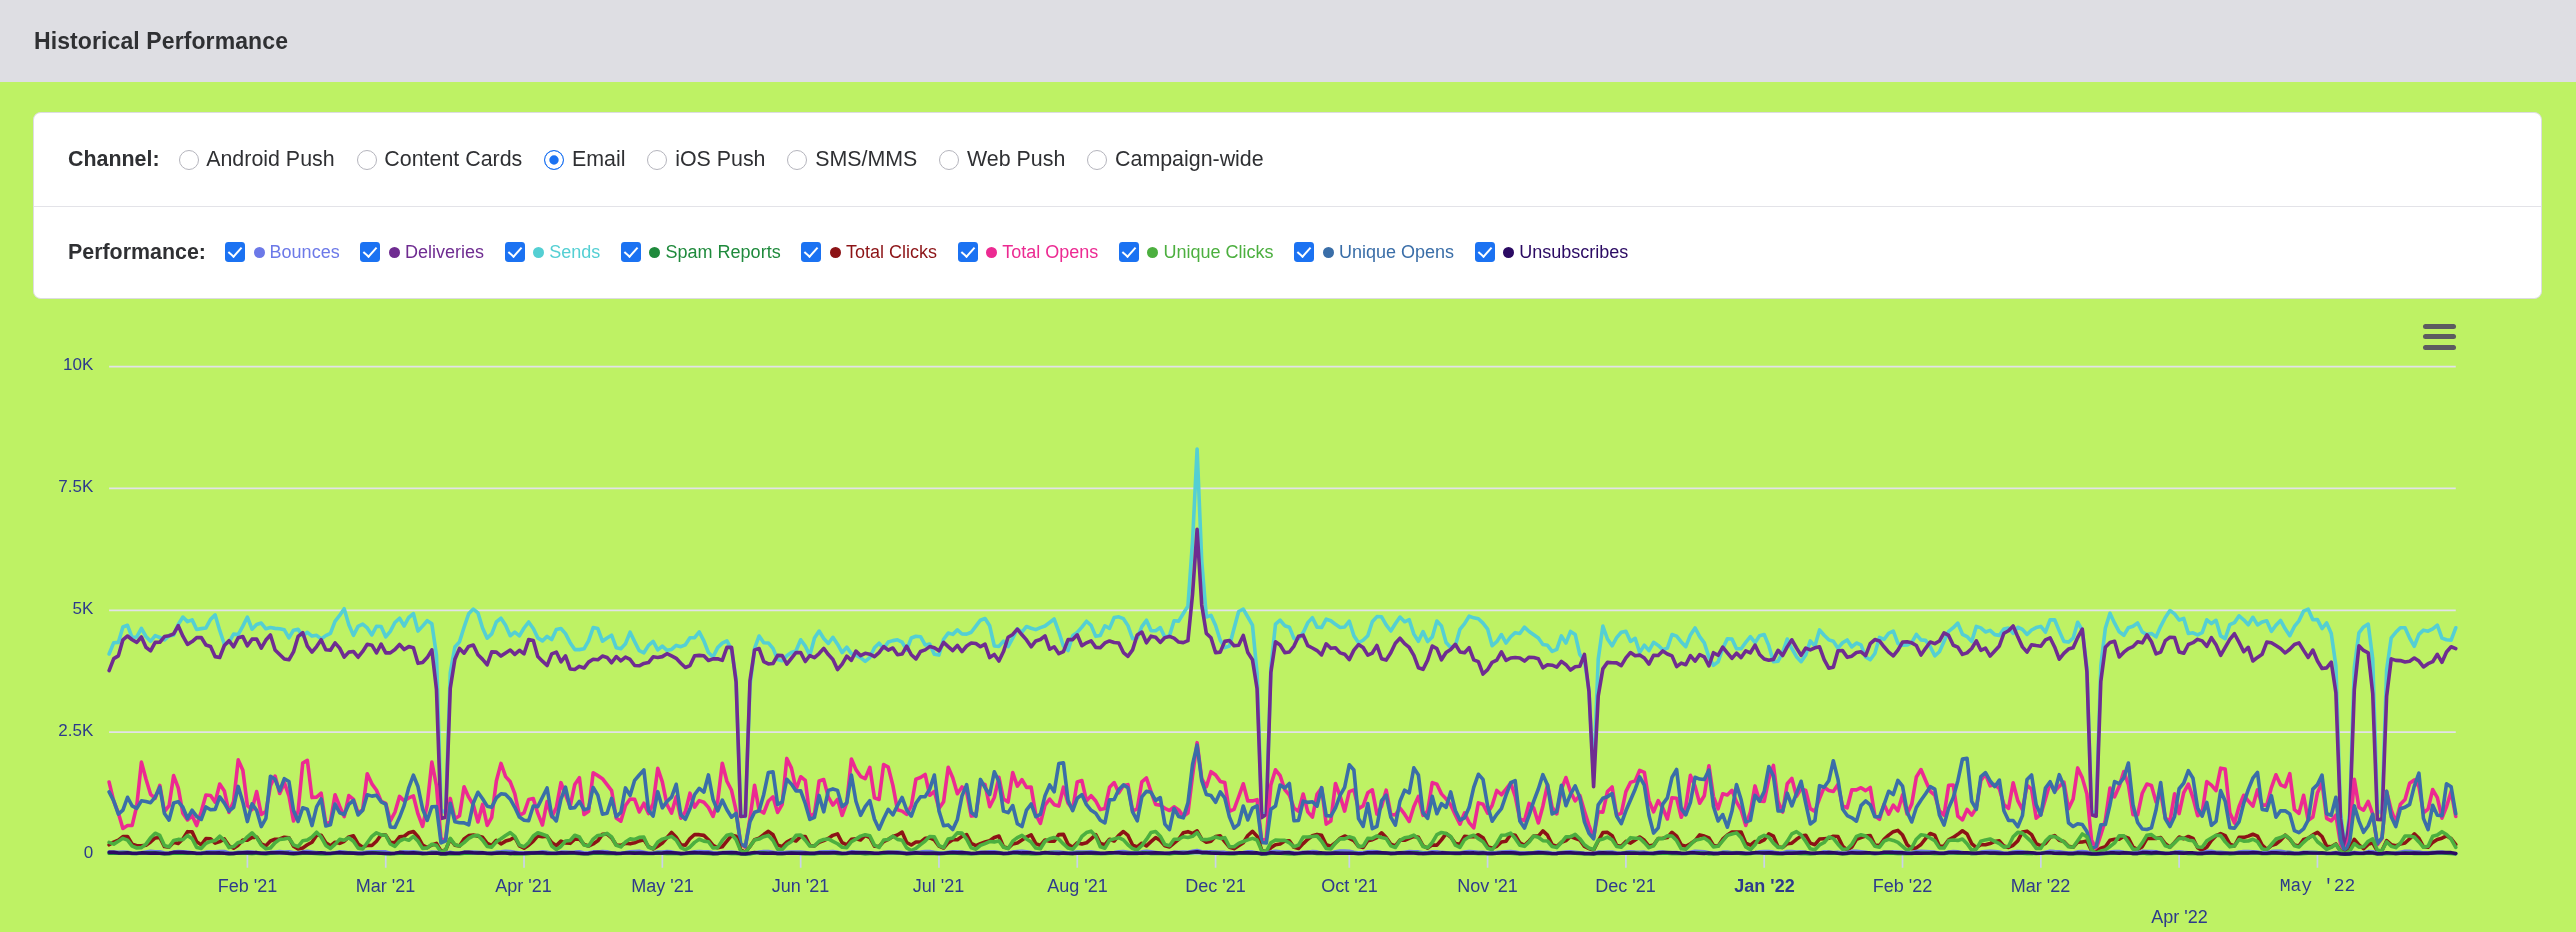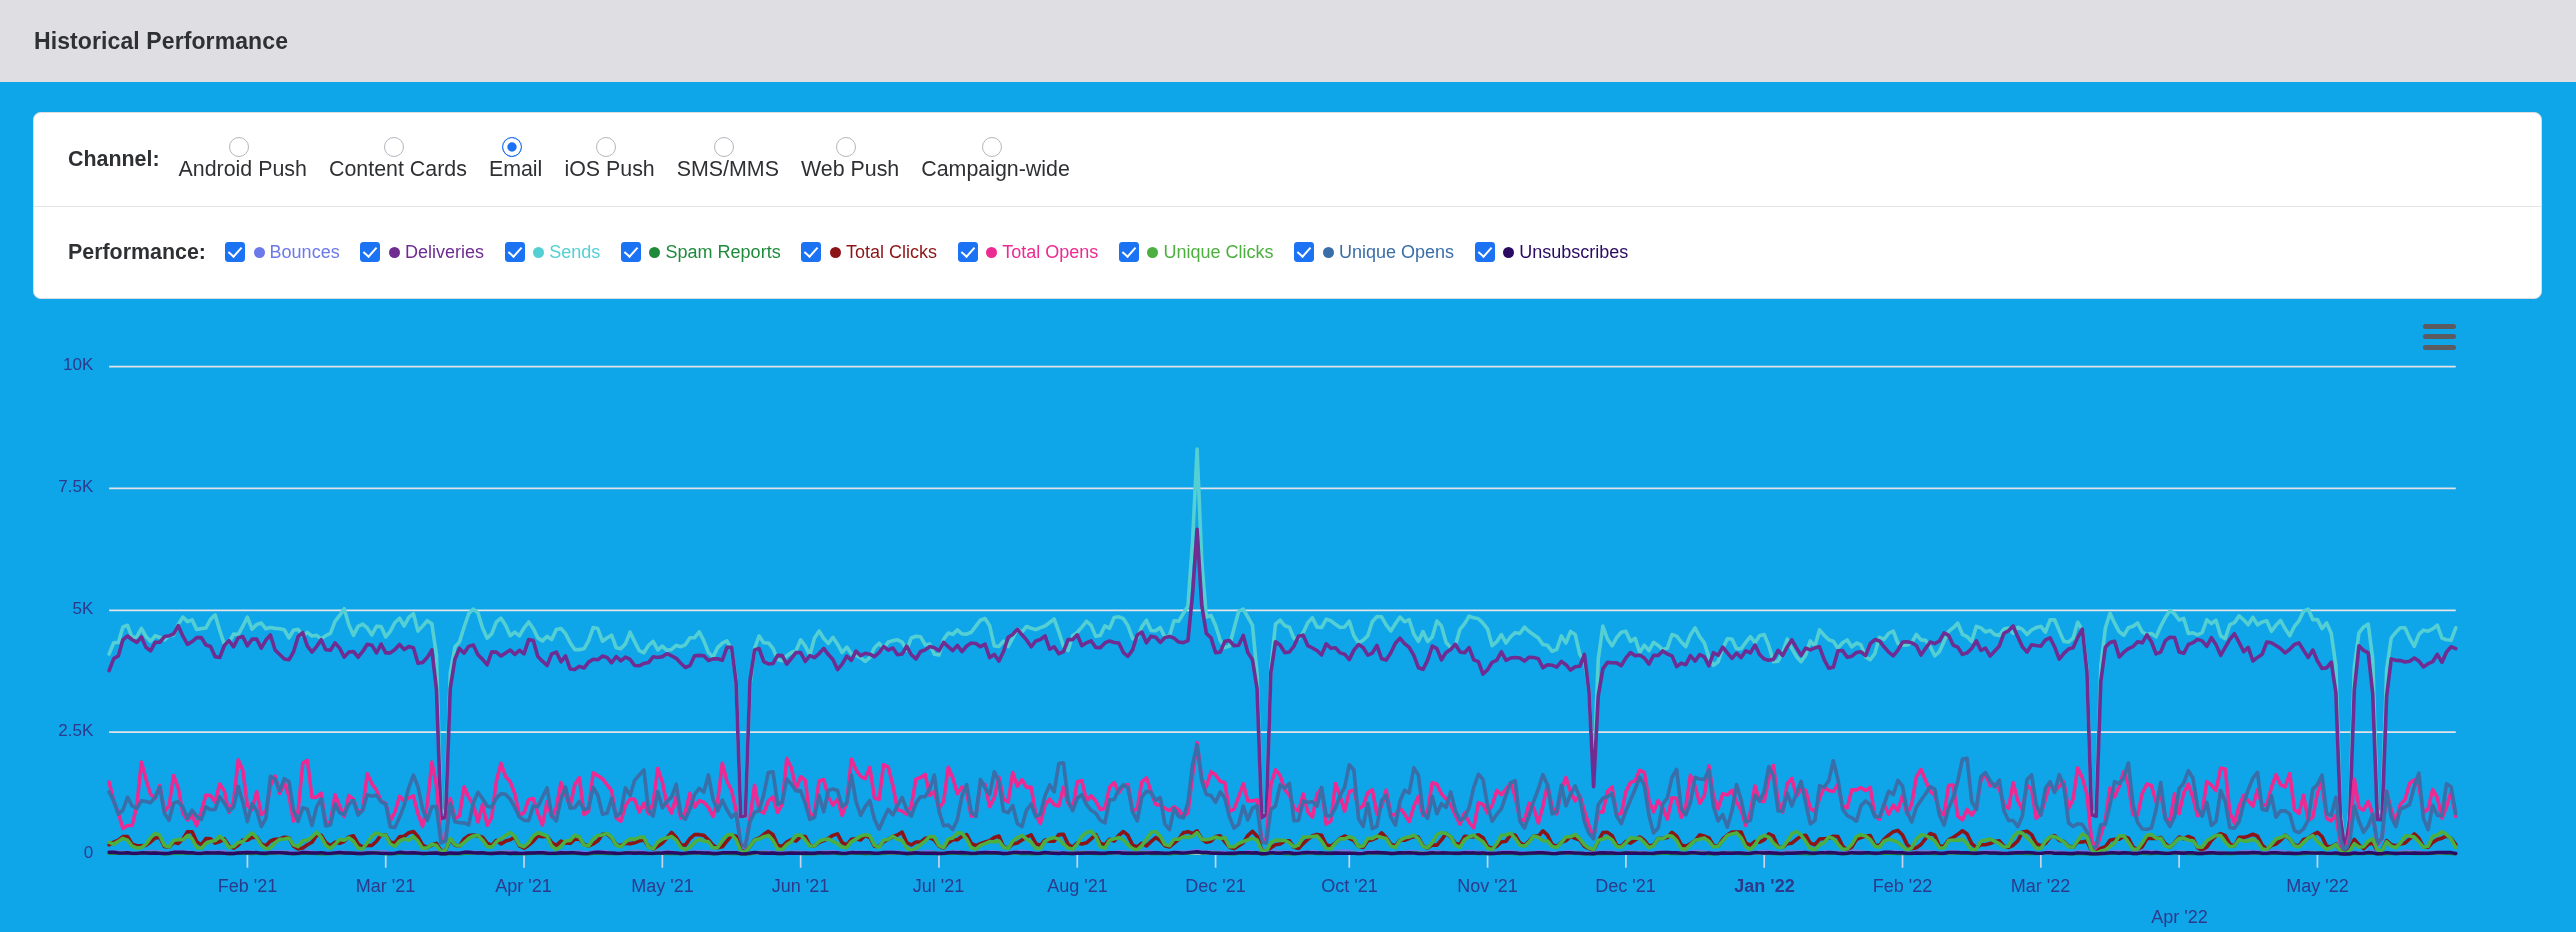--- a/index.html
+++ b/index.html
@@ -3,21 +3,21 @@
 <meta charset="utf-8">
 <style>
   * { box-sizing: border-box; }
   html, body {
     margin: 0; padding: 0;
     width: 2576px; height: 932px;
     background: #ffffff;
     font-family: "Liberation Sans", sans-serif;
     overflow: hidden;
   }
-  #root { position: relative; width: 2576px; height: 932px; background: #0ea5e9; }
+  #root { position: relative; width: 2576px; height: 932px; background: #bef264; }
 
   
   .header-bar {
     position: absolute; left: 0; top: 0; width: 2576px; height: 82px;
     background: #dedee3;
   }
   .header-title {
     position: absolute; left: 34px; top: 28px;
     font-size: 23px; font-weight: bold; color: #2f3033;
     letter-spacing: 0.1px;
@@ -36,21 +36,21 @@
     padding-left: 34px;
   }
   .filter-row.second { border-top: 1.7px solid #e3e3e8; height: 91px; }
   .row-label {
     font-size: 21.4px; font-weight: bold; color: #2f3033;
     margin-right: 19px; white-space: nowrap;
   }
 
   
   .radio-group { display: flex; align-items: center; }
-  .radio-item { display: flex; align-items: center; margin-right: 22px; cursor: pointer; flex-direction: column; }
+  .radio-item { display: flex; align-items: center; margin-right: 22px; cursor: pointer; }
   .radio-mark {
     width: 20px; height: 20px; border-radius: 50%;
     border: 1.7px solid #b5b5bd; background: #fff;
     display: inline-block; flex: none; margin-right: 7.7px;
   }
   .radio-item.checked .radio-mark {
     border: 1.7px solid #1b72f2; background: #1b72f2;
     box-shadow: inset 0 0 0 4.3px #ffffff;
   }
   .radio-label { font-size: 21.4px; color: #2f3033; white-space: nowrap; }
@@ -244,21 +244,21 @@
         <div class="x-tick" style="left: 870px; top: 572px;">Jul '21</div>
         <div class="x-tick" style="left: 1009px; top: 572px;">Aug '21</div>
         <div class="x-tick" style="left: 1147px; top: 572px;">Dec '21</div>
         <div class="x-tick" style="left: 1281px; top: 572px;">Oct '21</div>
         <div class="x-tick" style="left: 1419px; top: 572px;">Nov '21</div>
         <div class="x-tick" style="left: 1557px; top: 572px;">Dec '21</div>
         <div class="x-tick" style="left: 1696px; top: 572px; font-weight: bold;">Jan '22</div>
         <div class="x-tick" style="left: 1834px; top: 572px;">Feb '22</div>
         <div class="x-tick" style="left: 1972px; top: 572px;">Mar '22</div>
         <div class="x-tick" style="left: 2111px; top: 603px;">Apr '22</div>
-        <div class="x-tick" style="left: 2249px; top: 572px;">May '22</div>
+        <div class="x-tick" style="left: 2249px; top: 572px; font-family: Liberation Mono, monospace;">May '22</div>
       </div>
   </div>
 
   <div class="menu-btn">
     <span></span>
     <span></span>
     <span></span>
   </div>
 
 </div>

